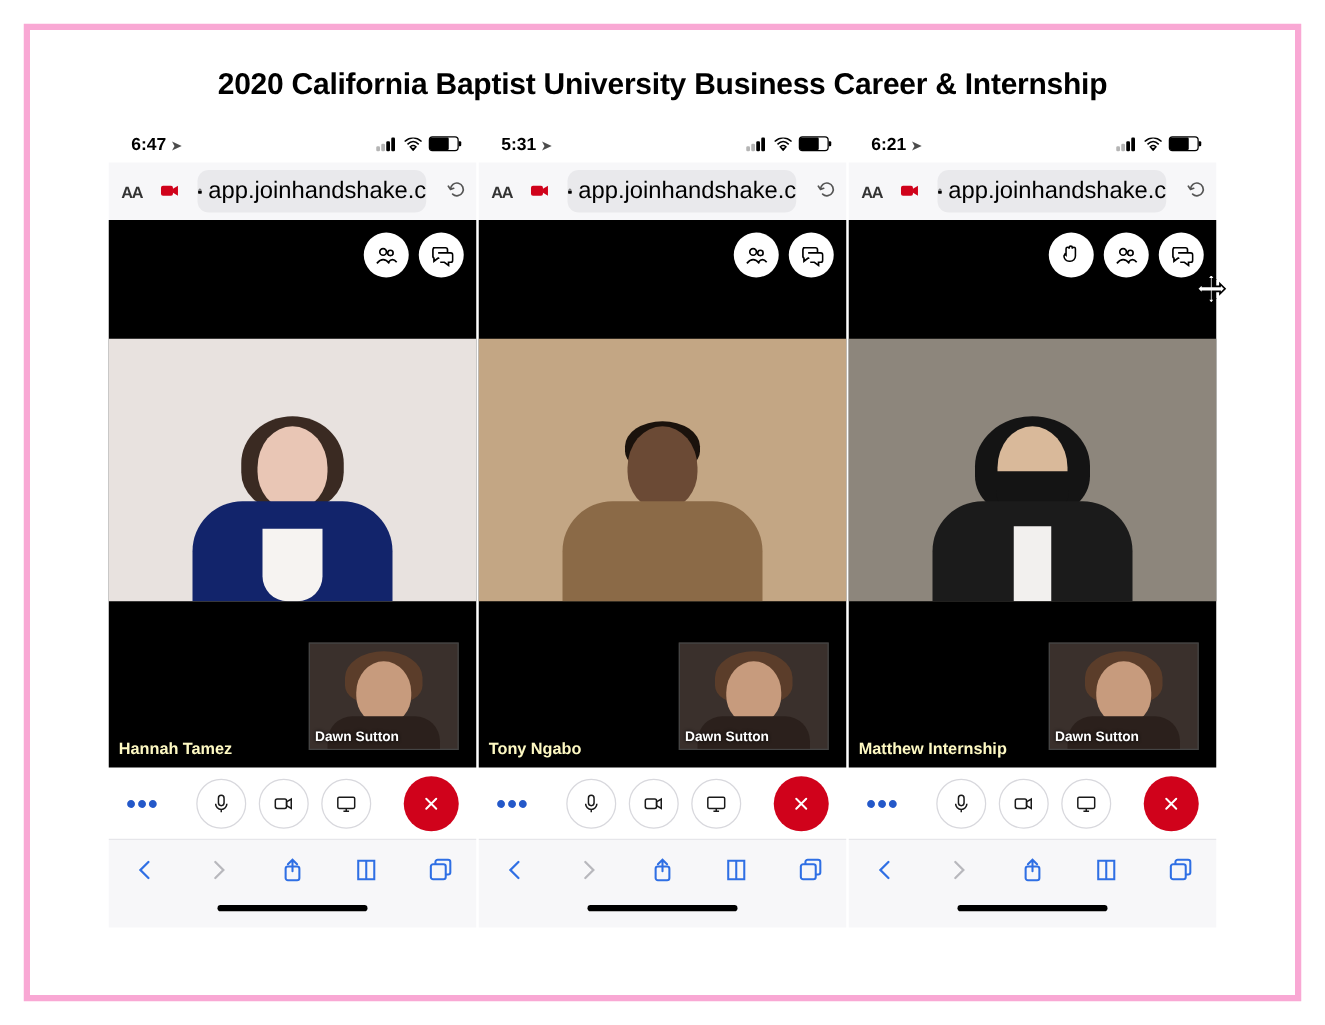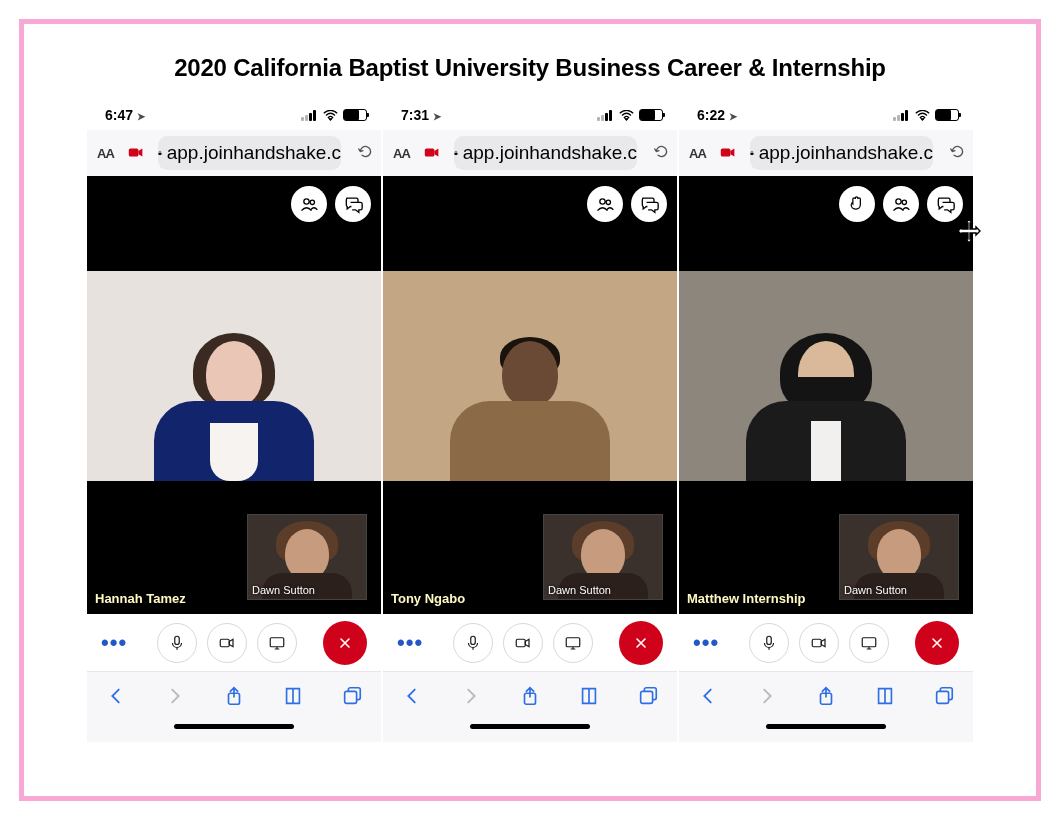--- a/index.html
+++ b/index.html
@@ -162,21 +162,21 @@
   .pip .pip-hair {
     position:absolute; left:50%; top:6px; transform:translateX(-50%);
     width:62px; height:42px; background:#5b3d2a; border-radius:50% 50% 35% 35%;
   }
   .pip .pip-body {
     position:absolute; bottom:0; left:50%; transform:translateX(-50%);
     width:90px; height:26px; background:#2b201c; border-radius:20px 20px 0 0;
   }
   .pip-label {
     position:absolute; left:4px; bottom:3px;
-    font-size:11px; color:#fff; font-weight:400;
+    font-size:11px; color:#fff; font-weight:700;
     text-shadow: 0 0 3px #000;
   }
   .main-label {
     position:absolute; left:8px; bottom:8px;
     font-size:13px; color:#fef9c3; font-weight:600;
     text-shadow: 0 0 4px #000;
   }
 
   
   .controls {
@@ -363,21 +363,21 @@
             </svg>
           </span>
       </div>
       <div class="home-ind">
           <i></i>
         </div>
     </div>
 
     <div class="phone">
       <div class="status">
-        <span><span>7:31</span> <span class="loc-arrow">➤</span></span>
+        <span><span>5:31</span> <span class="loc-arrow">➤</span></span>
         <span class="right">
           <span class="signal-bars">
               <span></span>
               <span></span>
               <span></span>
               <span></span>
             </span>
           <svg class="wifi-ic" viewBox="0 0 20 14">
               <path d="M10 13 L7 9.5 Q10 7 13 9.5 Z M4 7 Q10 1 16 7 M1 4 Q10 -4 19 4" fill="none" stroke="#000" stroke-width="1.6"></path>
               <circle cx="10" cy="12" r="1.4" fill="#000"></circle>
@@ -499,21 +499,21 @@
             </svg>
           </span>
       </div>
       <div class="home-ind">
           <i></i>
         </div>
     </div>
 
     <div class="phone">
       <div class="status">
-        <span><span>6:22</span> <span class="loc-arrow">➤</span></span>
+        <span><span>6:21</span> <span class="loc-arrow">➤</span></span>
         <span class="right">
           <span class="signal-bars">
               <span></span>
               <span></span>
               <span></span>
               <span></span>
             </span>
           <svg class="wifi-ic" viewBox="0 0 20 14">
               <path d="M10 13 L7 9.5 Q10 7 13 9.5 Z M4 7 Q10 1 16 7 M1 4 Q10 -4 19 4" fill="none" stroke="#000" stroke-width="1.6"></path>
               <circle cx="10" cy="12" r="1.4" fill="#000"></circle>

